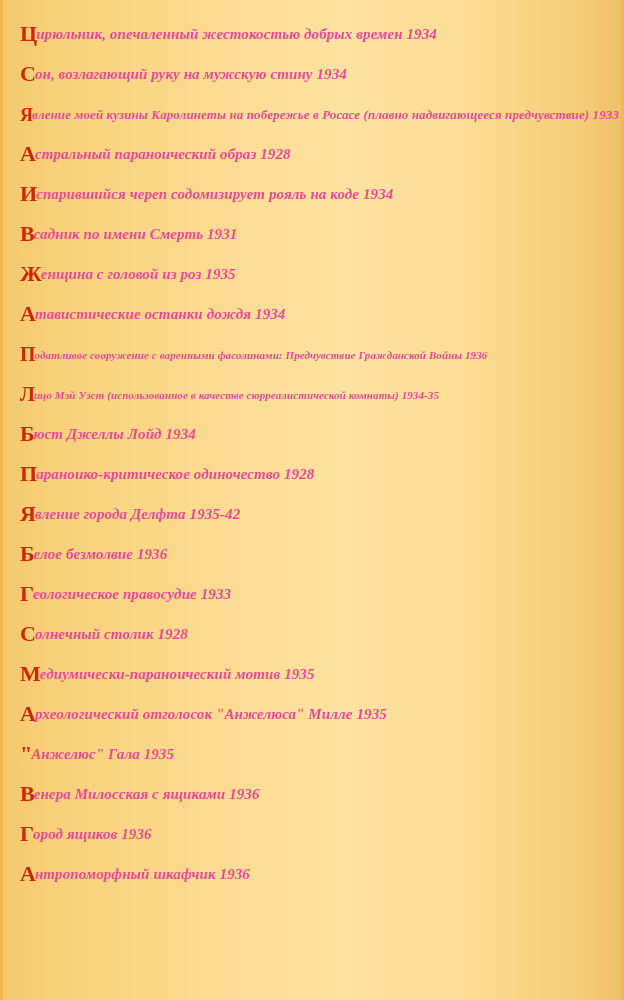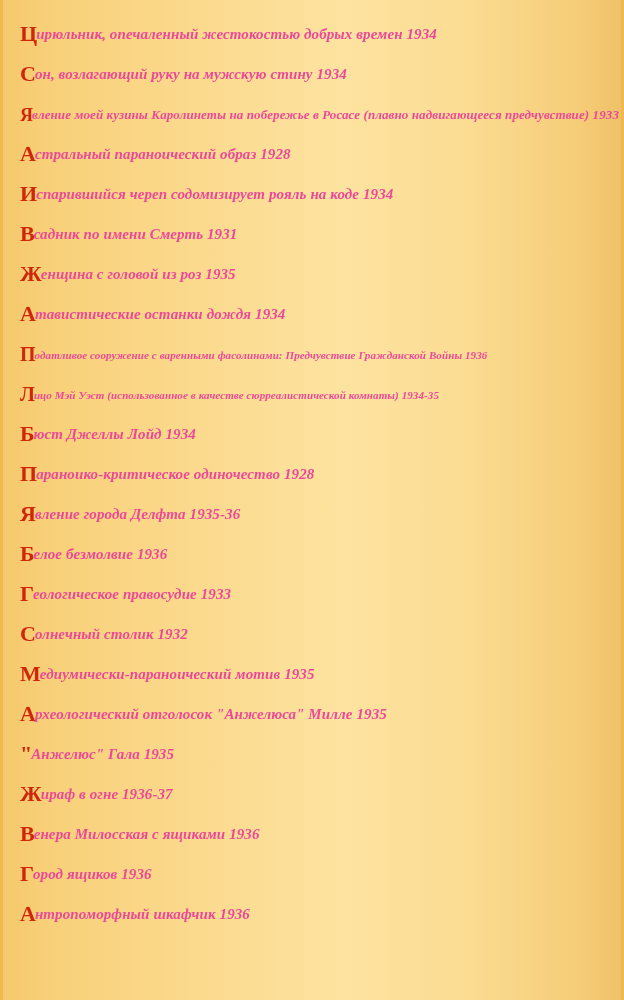--- a/index.html
+++ b/index.html
@@ -72,24 +72,23 @@
     <li class="item compress2"><span class="drop">Я</span><span class="title-text">вление моей кузины Каролинеты на побережье в Росасе (плавно надвигающееся предчувствие) 1933</span></li>
     <li class="item"><span class="drop">А</span><span class="title-text">стральный параноический образ 1928</span></li>
     <li class="item"><span class="drop">И</span><span class="title-text">спарившийся череп содомизирует рояль на коде 1934</span></li>
     <li class="item"><span class="drop">В</span><span class="title-text">садник по имени Смерть 1931</span></li>
     <li class="item"><span class="drop">Ж</span><span class="title-text">енщина с головой из роз 1935</span></li>
     <li class="item"><span class="drop">А</span><span class="title-text">тавистические останки дождя 1934</span></li>
     <li class="item compress"><span class="drop">П</span><span class="title-text">одатливое сооружение с варенными фасолинами: Предчувствие Гражданской Войны 1936</span></li>
     <li class="item compress"><span class="drop">Л</span><span class="title-text">ицо Мэй Уэст (использованное в качестве сюрреалистической комнаты) 1934-35</span></li>
     <li class="item"><span class="drop">Б</span><span class="title-text">юст Джеллы Лойд 1934</span></li>
     <li class="item"><span class="drop">П</span><span class="title-text">араноико-критическое одиночество 1928</span></li>
-    <li class="item"><span class="drop">Я</span><span class="title-text">вление города Делфта 1935-36</span></li>
+    <li class="item"><span class="drop">Я</span><span class="title-text">вление города Делфта 1935-42</span></li>
     <li class="item"><span class="drop">Б</span><span class="title-text">елое безмолвие 1936</span></li>
     <li class="item"><span class="drop">Г</span><span class="title-text">еологическое правосудие 1933</span></li>
-    <li class="item"><span class="drop">С</span><span class="title-text">олнечный столик 1932</span></li>
+    <li class="item"><span class="drop">С</span><span class="title-text">олнечный столик 1928</span></li>
     <li class="item"><span class="drop">М</span><span class="title-text">едиумически-параноический мотив 1935</span></li>
     <li class="item"><span class="drop">А</span><span class="title-text">рхеологический отголосок "Анжелюса" Милле 1935</span></li>
     <li class="item"><span class="drop">"</span><span class="title-text">Анжелюс" Гала 1935</span></li>
-    <li class="item"><span class="drop">Ж</span><span class="title-text">ираф в огне 1936-37</span></li>
     <li class="item"><span class="drop">В</span><span class="title-text">енера Милосская с ящиками 1936</span></li>
     <li class="item"><span class="drop">Г</span><span class="title-text">ород ящиков 1936</span></li>
     <li class="item"><span class="drop">А</span><span class="title-text">нтропоморфный шкафчик 1936</span></li>
   </ul>
 
 </body></html>

